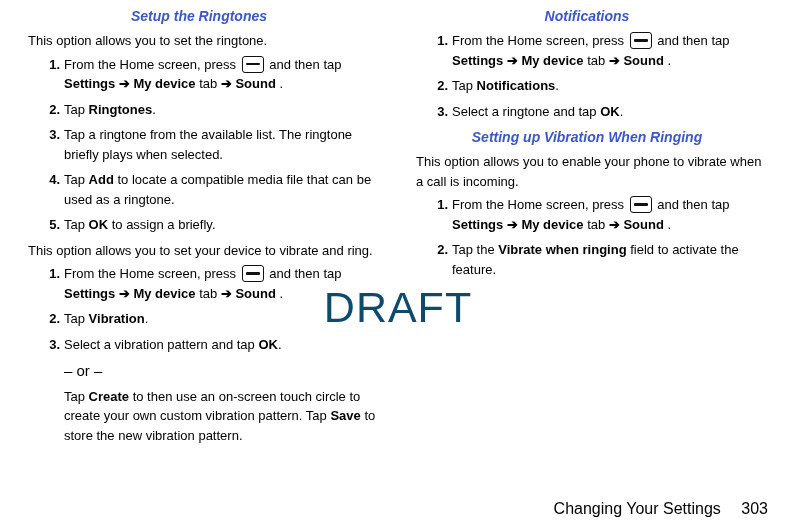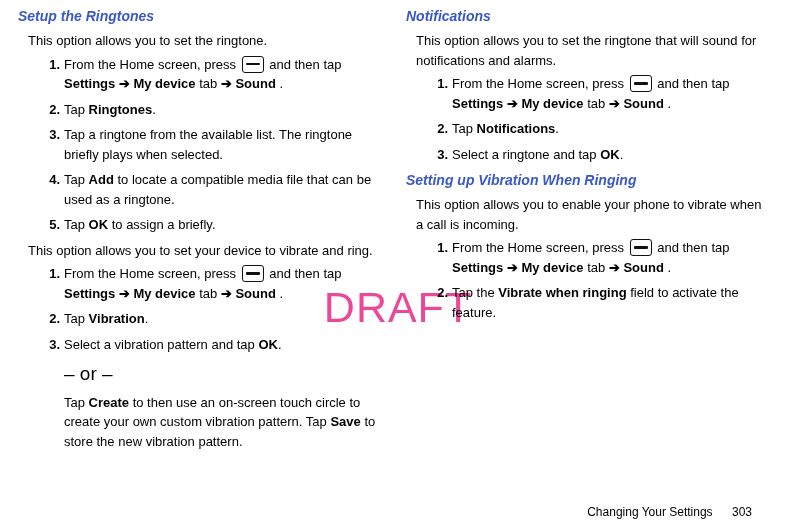--- a/index.html
+++ b/index.html
@@ -11,21 +11,21 @@
     color: #000;
     position: relative;
     padding: 4px 28px 8px 18px;
     background: #fff;
   }
   .watermark {
     position: absolute;
     left: 50%; top: 58%;
     transform: translate(-50%, -50%);
     text-align: right;
-    color: #ec4899;
+    color: #0c4a6e;
     font-size: 43px;
     letter-spacing: 1px;
     font-weight: 400;
     pointer-events: none;
     white-space: nowrap;
     z-index: 0;
   }
   .watermark .l2 { font-size: 48px; }
   .cols {
     display: flex;
@@ -33,20 +33,21 @@
     position: relative;
     z-index: 1;
   }
   .col { width: 50%; }
   .section-head {
     color: #3a58c7;
     font-style: italic;
     font-weight: 700;
     font-size: 14px;
     margin: 2px 0 4px 0;
+    text-align: center;
   }
   p.intro { margin: 0 0 4px 10px; }
   p.intro2 { margin: 0 0 4px 10px; }
   ol {
     list-style: none;
     margin-left: 28px;
   }
   ol > li {
     position: relative;
     padding-left: 18px;
@@ -75,30 +76,30 @@
   .home-icon::after {
     content: "";
     position: absolute;
     left: 3px; right: 3px; top: 50%;
     height: 2.2px; margin-top: -1.1px;
     background: #111;
     border-radius: 1px;
   }
   .subor {
     margin: 2px 0 4px 46px;
-    font-size: 19px;
+    font-size: 15px;
   }
   .subp {
     margin: 0 0 6px 46px;
   }
   .footer {
     position: absolute;
     bottom: 8px;
-    right: 44px;
-    font-size: 12px;
+    right: 28px;
+    font-size: 16px;
     z-index: 1;
   }
   .footer .pg { margin-left: 16px; }
 </style>
 </head>
 <body>
 
 <div class="watermark">
   <div>DRAFT</div>
 </div>
@@ -167,21 +168,20 @@
     </ol>
     <div class="subor">– or –</div>
     <p class="subp">
       <span>Tap </span><span class="bold">Create</span><span> to then use an on-screen touch circle to create your own custom vibration pattern. Tap </span><span class="bold">Save</span><span> to store the new vibration pattern.</span>
     </p>
   </div>
 
   <div class="col">
 
     <div class="section-head">Notifications</div>
-    <p class="intro2">This option allows you to set the ringtone that will sound for notifications and alarms.</p>
     <ol>
       <li>
         <span class="num">1.</span>
         <span>From the Home screen, press </span>
         <span class="home-icon"></span>
         <span> and then tap </span>
         <span class="bold">Settings</span>
         <span class="arrow"> ➔ </span>
         <span class="bold">My device</span>
         <span> tab </span>

